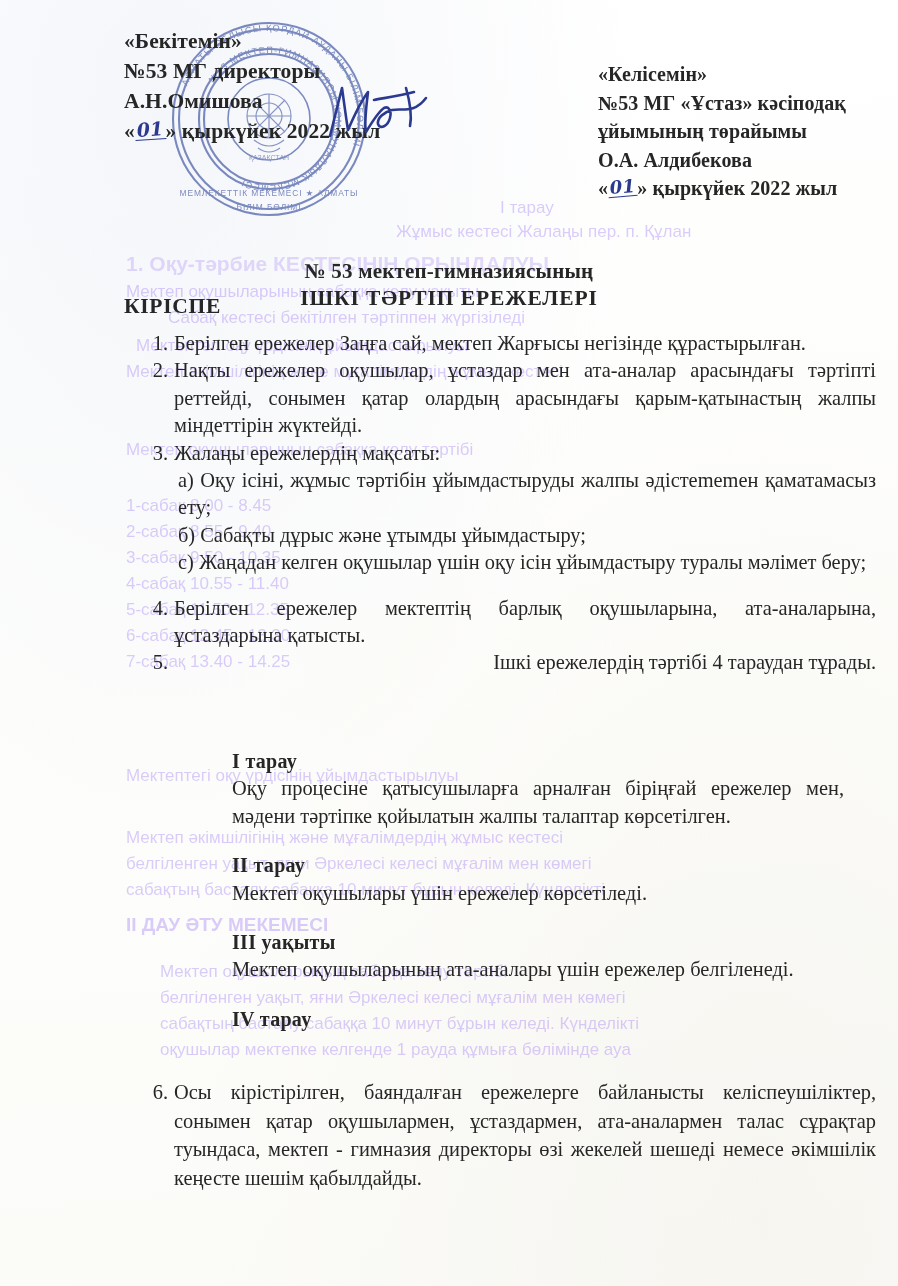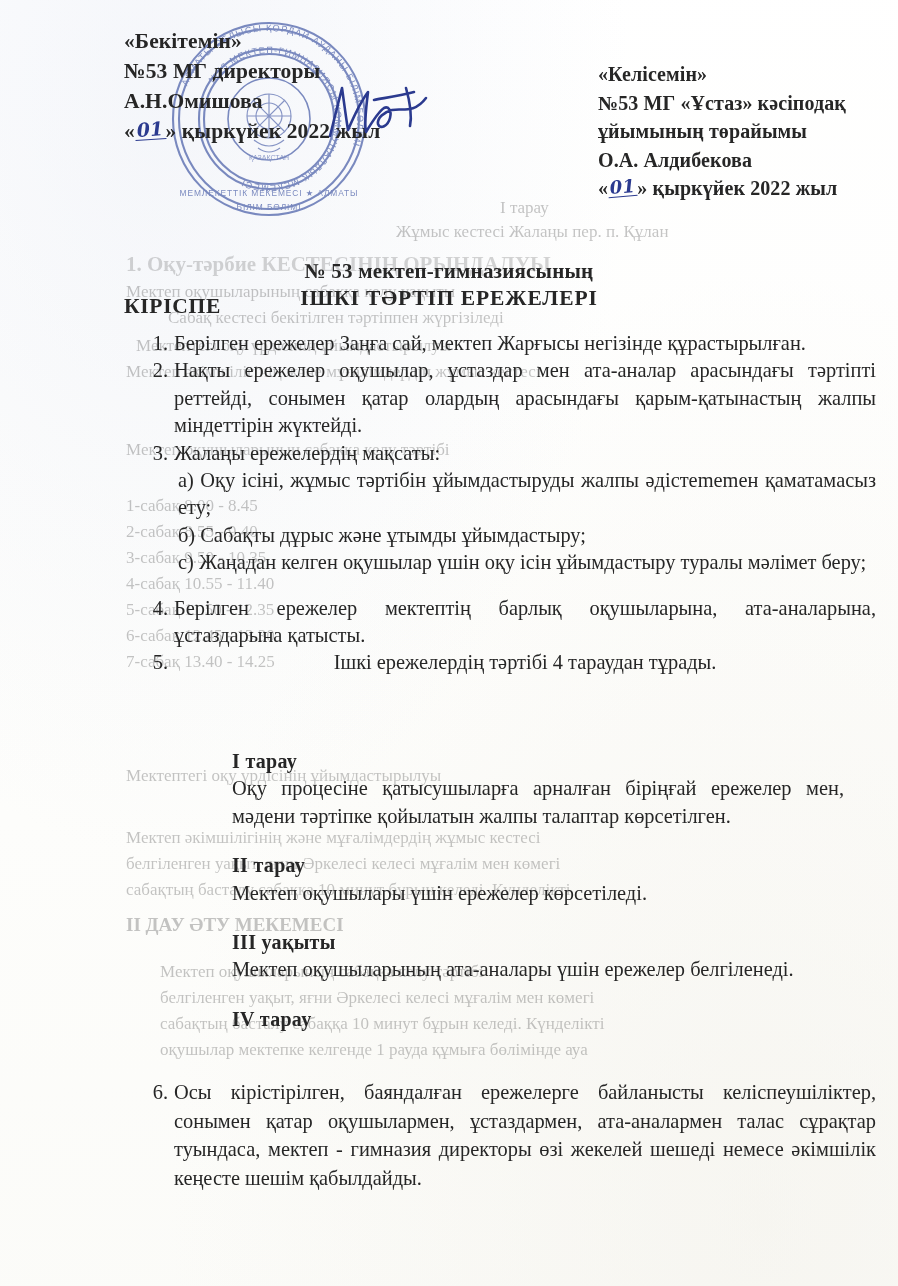--- a/index.html
+++ b/index.html
@@ -24,23 +24,23 @@
     background:
       radial-gradient(ellipse at 18% 8%, rgba(225,230,242,0.35) 0%, rgba(255,255,255,0) 45%),
       radial-gradient(ellipse at 85% 95%, rgba(242,240,233,0.5) 0%, rgba(255,255,255,0) 55%),
       linear-gradient(175deg, #ffffff 0%, #fdfdfb 60%, #fbfbf8 100%);
     pointer-events: none;
   }
 
   
   .bleed {
     position: absolute;
-    color: #404040;
+    color: #8b5cf6;
     opacity: 0.30;
-    font-family: Liberation Serif, serif;
+    font-family: Liberation Sans, sans-serif;
     filter: blur(0.7px);
     white-space: nowrap;
     pointer-events: none;
     user-select: none;
     text-align: center;
   }
 
   
   .hdr-left {
     position: absolute;
@@ -148,21 +148,21 @@
   }
   ol.main-list > li::before {
     content: counter(item) ".";
     position: absolute;
     left: -34px;
     width: 28px;
     text-align: right;
     font-weight: normal;
   }
   ol.main-list > li > p { margin: 0; text-align: justify; }
-  ol.main-list > li > p.lastline { text-align: center; }
+  ol.main-list > li > p.lastline { text-align: right; }
 
   .sublist { margin: 0; padding: 0; }
   .sublist p {
     margin: 0;
     text-align: justify;
     text-indent: 0;
   }
   .sub-item { padding-left: 4px; }
 
   

